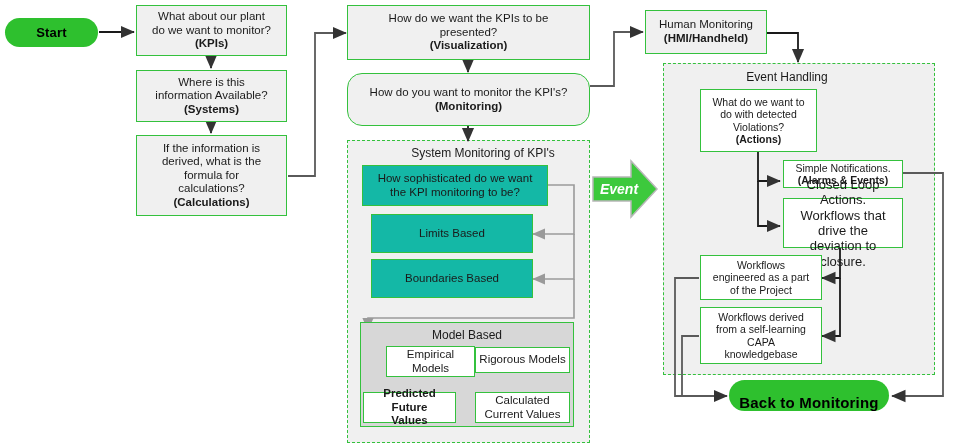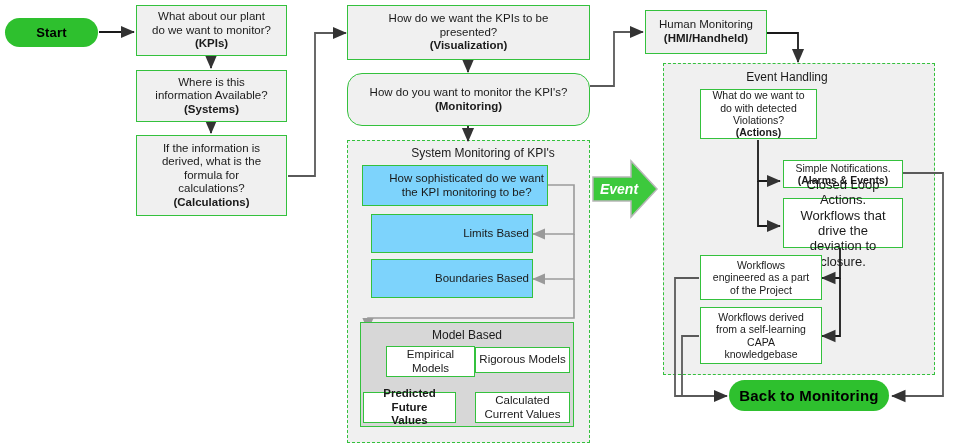--- a/index.html
+++ b/index.html
@@ -28,21 +28,21 @@
     align-items: center;
     justify-content: center;
     text-align: center;
     line-height: 1.18;
     font-size: 11.5px;
     padding: 1px 3px;
     z-index: 5;
   }
   .node .ln { display: block; }
   .node .b { font-weight: bold; }
-  .grey { background: #7dd3fc; justify-content: flex-end; }
+  .grey { background: #14b8a6; }
   .white { background: #ffffff; }
   .pill {
     position: absolute;
     box-sizing: border-box;
     background: #2ec02e;
     border-radius: 999px;
     color: #000000;
     font-weight: bold;
     display: flex;
     align-items: center;
@@ -157,21 +157,21 @@
 
     <path d="M699,336 L682,336 L682,396" fill="none" stroke="#5a5a5a" stroke-width="1.8"></path>
 
     <path d="M903,173 L943,173 L943,396 L892,396" fill="none" stroke="#5a5a5a" stroke-width="1.8" marker-end="url(#arrD)"></path>
   </svg>
 
   <div class="pill start-pill" style="left:5px; top:18px; width:93px; height:29px;">
     <span>Start</span>
   </div>
 
-  <div class="pill back-pill" style="left:729px; top:380px; width:160px; height:31px;">
+  <div class="pill back-pill" style="left:729px; top:380px; width:160px; height:31px;align-items:flex-end;">
     <span>Back to Monitoring</span>
   </div>
 
   <div class="node" style="left:136px; top:5px; width:151px; height:51px;">
     <div>
       <span class="ln">What about our plant</span>
       <span class="ln">do we want to monitor?</span>
       <span class="ln b">(KPIs)</span>
     </div>
   </div>
@@ -261,21 +261,21 @@
 
   <div class="node" style="left:645px; top:10px; width:122px; height:44px;">
     <div>
       <span class="ln">Human Monitoring</span>
       <span class="ln b">(HMI/Handheld)</span>
     </div>
   </div>
 
   <div class="grouptitle" style="left:663px; top:70px; width:248px;">Event Handling</div>
 
-  <div class="node white" style="left:700px; top:89px; width:117px; height:50px; font-size:10.5px;">
+  <div class="node white" style="left:700px; top:89px; width:117px; height:63px; font-size:10.5px;">
     <div>
       <span class="ln">What do we want to</span>
       <span class="ln">do with detected</span>
       <span class="ln">Violations?</span>
       <span class="ln b">(Actions)</span>
     </div>
   </div>
 
   <div class="node white" style="left:783px; top:160px; width:120px; height:28px; font-size:10.5px;">
     <div>

